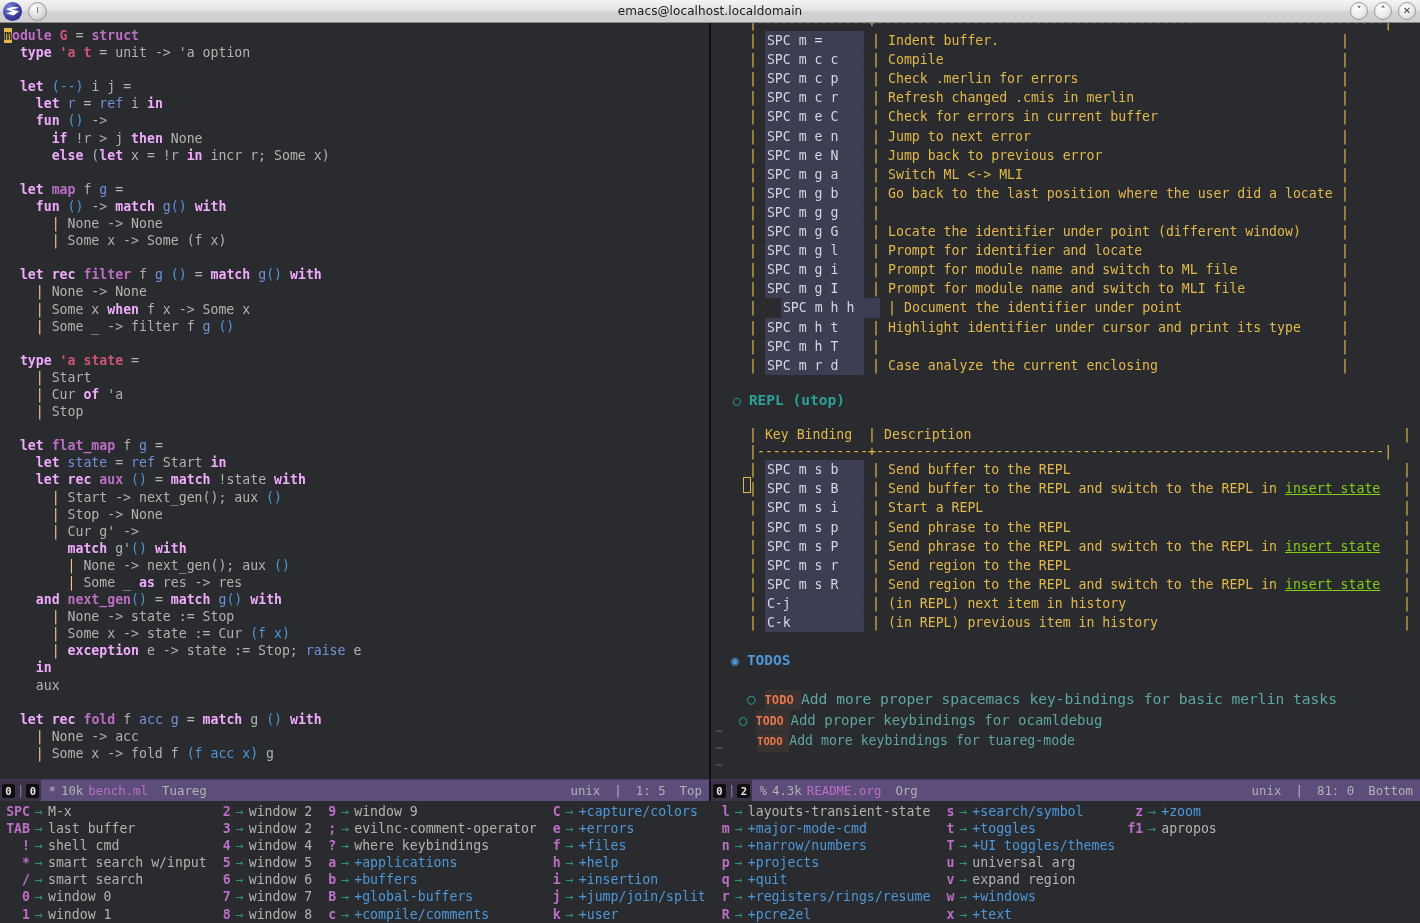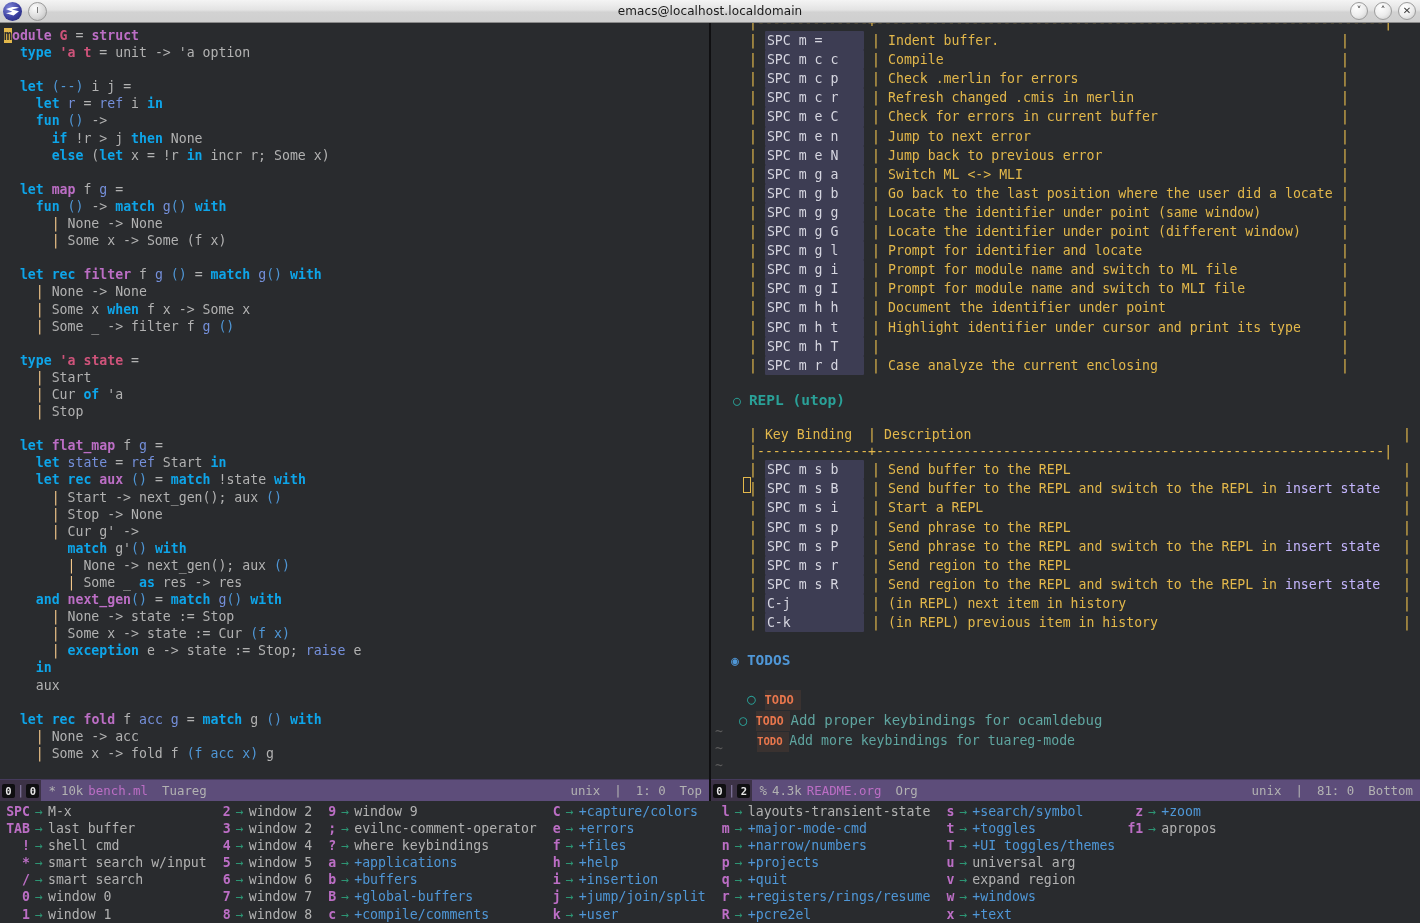--- a/index.html
+++ b/index.html
@@ -54,39 +54,39 @@
     background: #292B2E;
   }
   .win { position: absolute; overflow: hidden; }
   .winbody { position: absolute; top: 0; left: 0; right: 0; bottom: 22px; overflow: hidden; }
   .code {
     font-family: "DejaVu Sans Mono", monospace;
     font-size: 13.2px; line-height: 17.1px;
     color: #b2b2b2; white-space: pre;
   }
   
-  .kw   { color: #0ea5e9; font-weight: bold; }      
+  .kw   { color: #f0abfc; font-weight: bold; }      
   .kw2  { color: #bc6ec5; font-weight: bold; }      
   .typ  { color: #ce537a; font-weight: bold; }      
   .var  { color: #7590db; }                          
   .pipe { color: #f2c68a; }                          
   .pl   { color: #4f97d7; }                          
   .plain{ color: #b2b2b2; }
   .bold { font-weight: bold; }
   
   .cursor-blk { background: #e3b84b; color: #292B2E; }
   
   .orgline { font-family: "DejaVu Sans Mono", monospace; font-size: 13.2px; line-height: 17.1px; white-space: pre; }
   .tbl { color: #e3b84b; }
   .tbl-txt { color: #e3b84b; }
   .tbl-hdr { color: #e3b84b; }
   .kbd {
     background: #3d3d53; color: #d6d6e0; border-radius: 1px;
   }
-  .verb { color: #c4b5fd; }
+  .verb { color: #84cc16; text-decoration: underline; }
   .org-h1 { color: #4f97d7; font-weight: bold; font-size: 14.5px; }
   .org-bullet-h1 { color: #4f97d7; }
   .org-h2 { color: #2aa198; font-weight: bold; font-size: 14.5px; }
   .org-bullet-h2 { color: #2aa198; }
   .todo-kw { color: #e8764c; font-weight: bold; background: #3a3230; font-size: 11px; }
   .todo-txt { color: #5fa5a0; }
   .fringe-tilde { color: #5a5a5a; font-family: "DejaVu Sans Mono", monospace; font-size: 13.2px; line-height: 17.1px; }
   
   #vdiv { position: absolute; left: 709px; top: 0; width: 2px; height: 778px; background: #0f0f11; }
   
@@ -155,21 +155,21 @@
         <span class="ml-dim">*</span>
         <span style="width:5px"></span>
         <span class="ml-dim">10k</span>
         <span style="width:5px"></span>
         <span class="ml-file">bench.ml</span>
       </span>
       <span class="ml-seg">Tuareg</span>
       <span class="ml-right">
         <span class="ml-seg ml-dim">unix</span>
         <span class="ml-seg ml-dim">|</span>
-        <span class="ml-seg ml-dim">1: 0</span>
+        <span class="ml-seg ml-dim">1: 5</span>
         <span class="ml-seg ml-dim">Top</span>
       </span>
     </div>
   </div>
 
   <div id="vdiv"></div>
 
   <div class="win" id="right-win" style="left:711px;top:0;width:709px;height:778px;">
     <div class="winbody">
 
@@ -184,26 +184,26 @@
           <div style="margin-left: 20px; width: 600px;">
             <div class="orgline " style="display: flex; align-items: baseline;"><span class="tbl">| </span><span class="kbd" style="padding: 1px 2px;">SPC m =     </span><span class="tbl"> | </span><span><span class="tbl-txt">Indent buffer.</span></span><span style="flex: 1 1 0%;"></span><span class="tbl" style="margin-right: 0px;">|</span></div>
             <div class="orgline " style="display: flex; align-items: baseline;"><span class="tbl">| </span><span class="kbd" style="padding: 1px 2px;">SPC m c c   </span><span class="tbl"> | </span><span><span class="tbl-txt">Compile</span></span><span style="flex: 1 1 0%;"></span><span class="tbl" style="margin-right: 0px;">|</span></div>
             <div class="orgline " style="display: flex; align-items: baseline;"><span class="tbl">| </span><span class="kbd" style="padding: 1px 2px;">SPC m c p   </span><span class="tbl"> | </span><span><span class="tbl-txt">Check .merlin for errors</span></span><span style="flex: 1 1 0%;"></span><span class="tbl" style="margin-right: 0px;">|</span></div>
             <div class="orgline " style="display: flex; align-items: baseline;"><span class="tbl">| </span><span class="kbd" style="padding: 1px 2px; text-align: center;">SPC m c r   </span><span class="tbl"> | </span><span><span class="tbl-txt">Refresh changed .cmis in merlin</span></span><span style="flex: 1 1 0%;"></span><span class="tbl" style="margin-right: 0px;">|</span></div>
             <div class="orgline " style="display: flex; align-items: baseline;"><span class="tbl">| </span><span class="kbd" style="padding: 1px 2px;">SPC m e C   </span><span class="tbl"> | </span><span><span class="tbl-txt">Check for errors in current buffer</span></span><span style="flex: 1 1 0%;"></span><span class="tbl" style="margin-right: 0px;">|</span></div>
             <div class="orgline " style="display: flex; align-items: baseline;"><span class="tbl">| </span><span class="kbd" style="padding: 1px 2px;">SPC m e n   </span><span class="tbl"> | </span><span><span class="tbl-txt">Jump to next error</span></span><span style="flex: 1 1 0%;"></span><span class="tbl" style="margin-right: 0px;">|</span></div>
             <div class="orgline " style="display: flex; align-items: baseline;"><span class="tbl">| </span><span class="kbd" style="padding: 1px 2px;">SPC m e N   </span><span class="tbl"> | </span><span><span class="tbl-txt">Jump back to previous error</span></span><span style="flex: 1 1 0%;"></span><span class="tbl" style="margin-right: 0px;">|</span></div>
             <div class="orgline " style="display: flex; align-items: baseline;"><span class="tbl">| </span><span class="kbd" style="padding: 1px 2px;">SPC m g a   </span><span class="tbl"> | </span><span><span class="tbl-txt">Switch ML &lt;-&gt; MLI</span></span><span style="flex: 1 1 0%;"></span><span class="tbl" style="margin-right: 0px;">|</span></div>
             <div class="orgline " style="display: flex; align-items: baseline;"><span class="tbl">| </span><span class="kbd" style="padding: 1px 2px;">SPC m g b   </span><span class="tbl"> | </span><span><span class="tbl-txt">Go back to the last position where the user did a locate</span></span><span style="flex: 1 1 0%;"></span><span class="tbl" style="margin-right: 0px;">|</span></div>
-            <div class="orgline " style="display: flex; align-items: baseline;"><span class="tbl">| </span><span class="kbd" style="padding: 1px 2px;">SPC m g g   </span><span class="tbl"> | </span><span><span class="tbl-txt">Locate the identifier under point (same window)</span></span><span style="flex: 1 1 0%;"></span><span class="tbl" style="margin-right: 0px;">|</span></div>
+            <div class="orgline " style="display: flex; align-items: baseline;"><span class="tbl">| </span><span class="kbd" style="padding: 1px 2px;">SPC m g g   </span><span class="tbl"> | </span><span style="flex: 1 1 0%;"></span><span class="tbl" style="margin-right: 0px;">|</span></div>
             <div class="orgline " style="display: flex; align-items: baseline;"><span class="tbl">| </span><span class="kbd" style="padding: 1px 2px;">SPC m g G   </span><span class="tbl"> | </span><span><span class="tbl-txt">Locate the identifier under point (different window)</span></span><span style="flex: 1 1 0%;"></span><span class="tbl" style="margin-right: 0px;">|</span></div>
             <div class="orgline " style="display: flex; align-items: baseline;"><span class="tbl">| </span><span class="kbd" style="padding: 1px 2px;">SPC m g l   </span><span class="tbl"> | </span><span><span class="tbl-txt">Prompt for identifier and locate</span></span><span style="flex: 1 1 0%;"></span><span class="tbl" style="margin-right: 0px;">|</span></div>
             <div class="orgline " style="display: flex; align-items: baseline;"><span class="tbl">| </span><span class="kbd" style="padding: 1px 2px;">SPC m g i   </span><span class="tbl"> | </span><span><span class="tbl-txt">Prompt for module name and switch to ML file</span></span><span style="flex: 1 1 0%;"></span><span class="tbl" style="margin-right: 0px;">|</span></div>
             <div class="orgline " style="display: flex; align-items: baseline;"><span class="tbl">| </span><span class="kbd" style="padding: 1px 2px;">SPC m g I   </span><span class="tbl"> | </span><span><span class="tbl-txt">Prompt for module name and switch to MLI file</span></span><span style="flex: 1 1 0%;"></span><span class="tbl" style="margin-right: 0px;">|</span></div>
-            <div class="orgline " style="display: flex; align-items: baseline;"><span class="tbl">| </span><span class="kbd" style="padding: 1px 2px;">SPC m h h   </span><span class="tbl"> | </span><span><span class="tbl-txt">Document the identifier under point</span></span><span style="flex: 1 1 0%;"></span><span class="tbl" style="margin-right: 0px;">|</span></div>
+            <div class="orgline " style="display: flex; align-items: baseline;"><span class="tbl">| </span><span class="kbd" style="padding: 1px 2px; margin-left: 16px;">SPC m h h   </span><span class="tbl"> | </span><span><span class="tbl-txt">Document the identifier under point</span></span><span style="flex: 1 1 0%;"></span><span class="tbl" style="margin-right: 0px;">|</span></div>
             <div class="orgline " style="display: flex; align-items: baseline;"><span class="tbl">| </span><span class="kbd" style="padding: 1px 2px;">SPC m h t   </span><span class="tbl"> | </span><span><span class="tbl-txt">Highlight identifier under cursor and print its type</span></span><span style="flex: 1 1 0%;"></span><span class="tbl" style="margin-right: 0px;">|</span></div>
             <div class="orgline " style="display: flex; align-items: baseline;"><span class="tbl">| </span><span class="kbd" style="padding: 1px 2px;">SPC m h T   </span><span class="tbl"> | </span><span style="flex: 1 1 0%;"></span><span class="tbl" style="margin-right: 0px;">|</span></div>
             <div class="orgline " style="display: flex; align-items: baseline;"><span class="tbl">| </span><span class="kbd" style="padding: 1px 2px;">SPC m r d   </span><span class="tbl"> | </span><span><span class="tbl-txt">Case analyze the current enclosing</span></span><span style="flex: 1 1 0%;"></span><span class="tbl" style="margin-right: 0px;">|</span></div>
           </div>
           <div class="orgline ">&nbsp;</div>
           <div class="orgline " style="margin-left: 4px;"><span class="org-bullet-h2">○ </span><span class="org-h2">REPL (utop)</span></div>
           <div class="orgline ">&nbsp;</div>
           <div style="margin-left: 20px; width: 662px; position: relative;">
             <div class="orgline " style="display: flex;"><span class="tbl">| </span><span class="tbl-hdr">Key Binding </span><span class="tbl"> | </span><span class="tbl-hdr">Description</span><span style="flex: 1 1 0%;"></span><span class="tbl">|</span></div>
             <div class="orgline tbl" style="color: rgb(227, 184, 75);">|--------------+----------------------------------------------------------------|</div>
@@ -214,21 +214,21 @@
             <div class="orgline " style="display: flex; align-items: baseline;"><span class="tbl">| </span><span class="kbd" style="padding: 1px 2px;">SPC m s P   </span><span class="tbl"> | </span><span><span class="tbl-txt">Send phrase to the REPL and switch to the REPL in </span><span class="verb">insert state</span></span><span style="flex: 1 1 0%;"></span><span class="tbl" style="margin-right: 0px;">|</span></div>
             <div class="orgline " style="display: flex; align-items: baseline;"><span class="tbl">| </span><span class="kbd" style="padding: 1px 2px;">SPC m s r   </span><span class="tbl"> | </span><span><span class="tbl-txt">Send region to the REPL</span></span><span style="flex: 1 1 0%;"></span><span class="tbl" style="margin-right: 0px;">|</span></div>
             <div class="orgline " style="display: flex; align-items: baseline;"><span class="tbl">| </span><span class="kbd" style="padding: 1px 2px;">SPC m s R   </span><span class="tbl"> | </span><span><span class="tbl-txt">Send region to the REPL and switch to the REPL in </span><span class="verb">insert state</span></span><span style="flex: 1 1 0%;"></span><span class="tbl" style="margin-right: 0px;">|</span></div>
             <div class="orgline " style="display: flex; align-items: baseline;"><span class="tbl">| </span><span class="kbd" style="padding: 1px 2px;">C-j         </span><span class="tbl"> | </span><span><span class="tbl-txt">(in REPL) next item in history</span></span><span style="flex: 1 1 0%;"></span><span class="tbl" style="margin-right: 0px;">|</span></div>
             <div class="orgline " style="display: flex; align-items: baseline;"><span class="tbl">| </span><span class="kbd" style="padding: 1px 2px;">C-k         </span><span class="tbl"> | </span><span><span class="tbl-txt">(in REPL) previous item in history</span></span><span style="flex: 1 1 0%;"></span><span class="tbl" style="margin-right: 0px;">|</span></div>
             <div style="position: absolute; left: -6px; top: 51px; width: 8px; height: 16px; border: 1px solid rgb(227, 184, 75);"></div>
           </div>
           <div class="orgline ">&nbsp;</div>
           <div class="orgline " style="margin-left: 2px; line-height: 22px;"><span class="org-bullet-h1">◉ </span><span class="org-h1">TODOS</span></div>
           <div class="orgline ">&nbsp;</div>
-          <div class="orgline " style="display: flex; align-items: baseline; margin-left: 18px; line-height: 20px;"><span class="org-bullet-h2" style="font-size: 14.6px;">○ </span><span class="todo-kw" style="font-size: 12.1px;">TODO </span></div>
+          <div class="orgline " style="display: flex; align-items: baseline; margin-left: 18px; line-height: 20px;"><span class="org-bullet-h2" style="font-size: 14.6px;">○ </span><span class="todo-kw" style="font-size: 12.1px;">TODO </span><span class="todo-txt" style="font-size: 14.6px;">Add more proper spacemacs key-bindings for basic merlin tasks</span></div>
           <div class="orgline " style="display: flex; align-items: baseline; margin-left: 10px; line-height: 20px;"><span class="org-bullet-h2" style="font-size: 14px;">○ </span><span class="todo-kw" style="font-size: 11.5px;">TODO </span><span class="todo-txt" style="font-size: 14px;">Add proper keybindings for ocamldebug</span></div>
           <div class="orgline " style="display: flex; align-items: baseline; margin-left: 28px; line-height: 20px;"><span class="todo-kw" style="font-size: 10.7px;">TODO </span><span class="todo-txt" style="font-size: 13.2px;">Add more keybindings for tuareg-mode</span></div>
         </div>
     </div>
     <div class="modeline">
       <span class="ml-seg ml-nums">
         <span class="ml-badge">0</span>
         <span style="color:#8a7fa8">|</span>
         <span class="ml-badge">2</span>
       </span>

